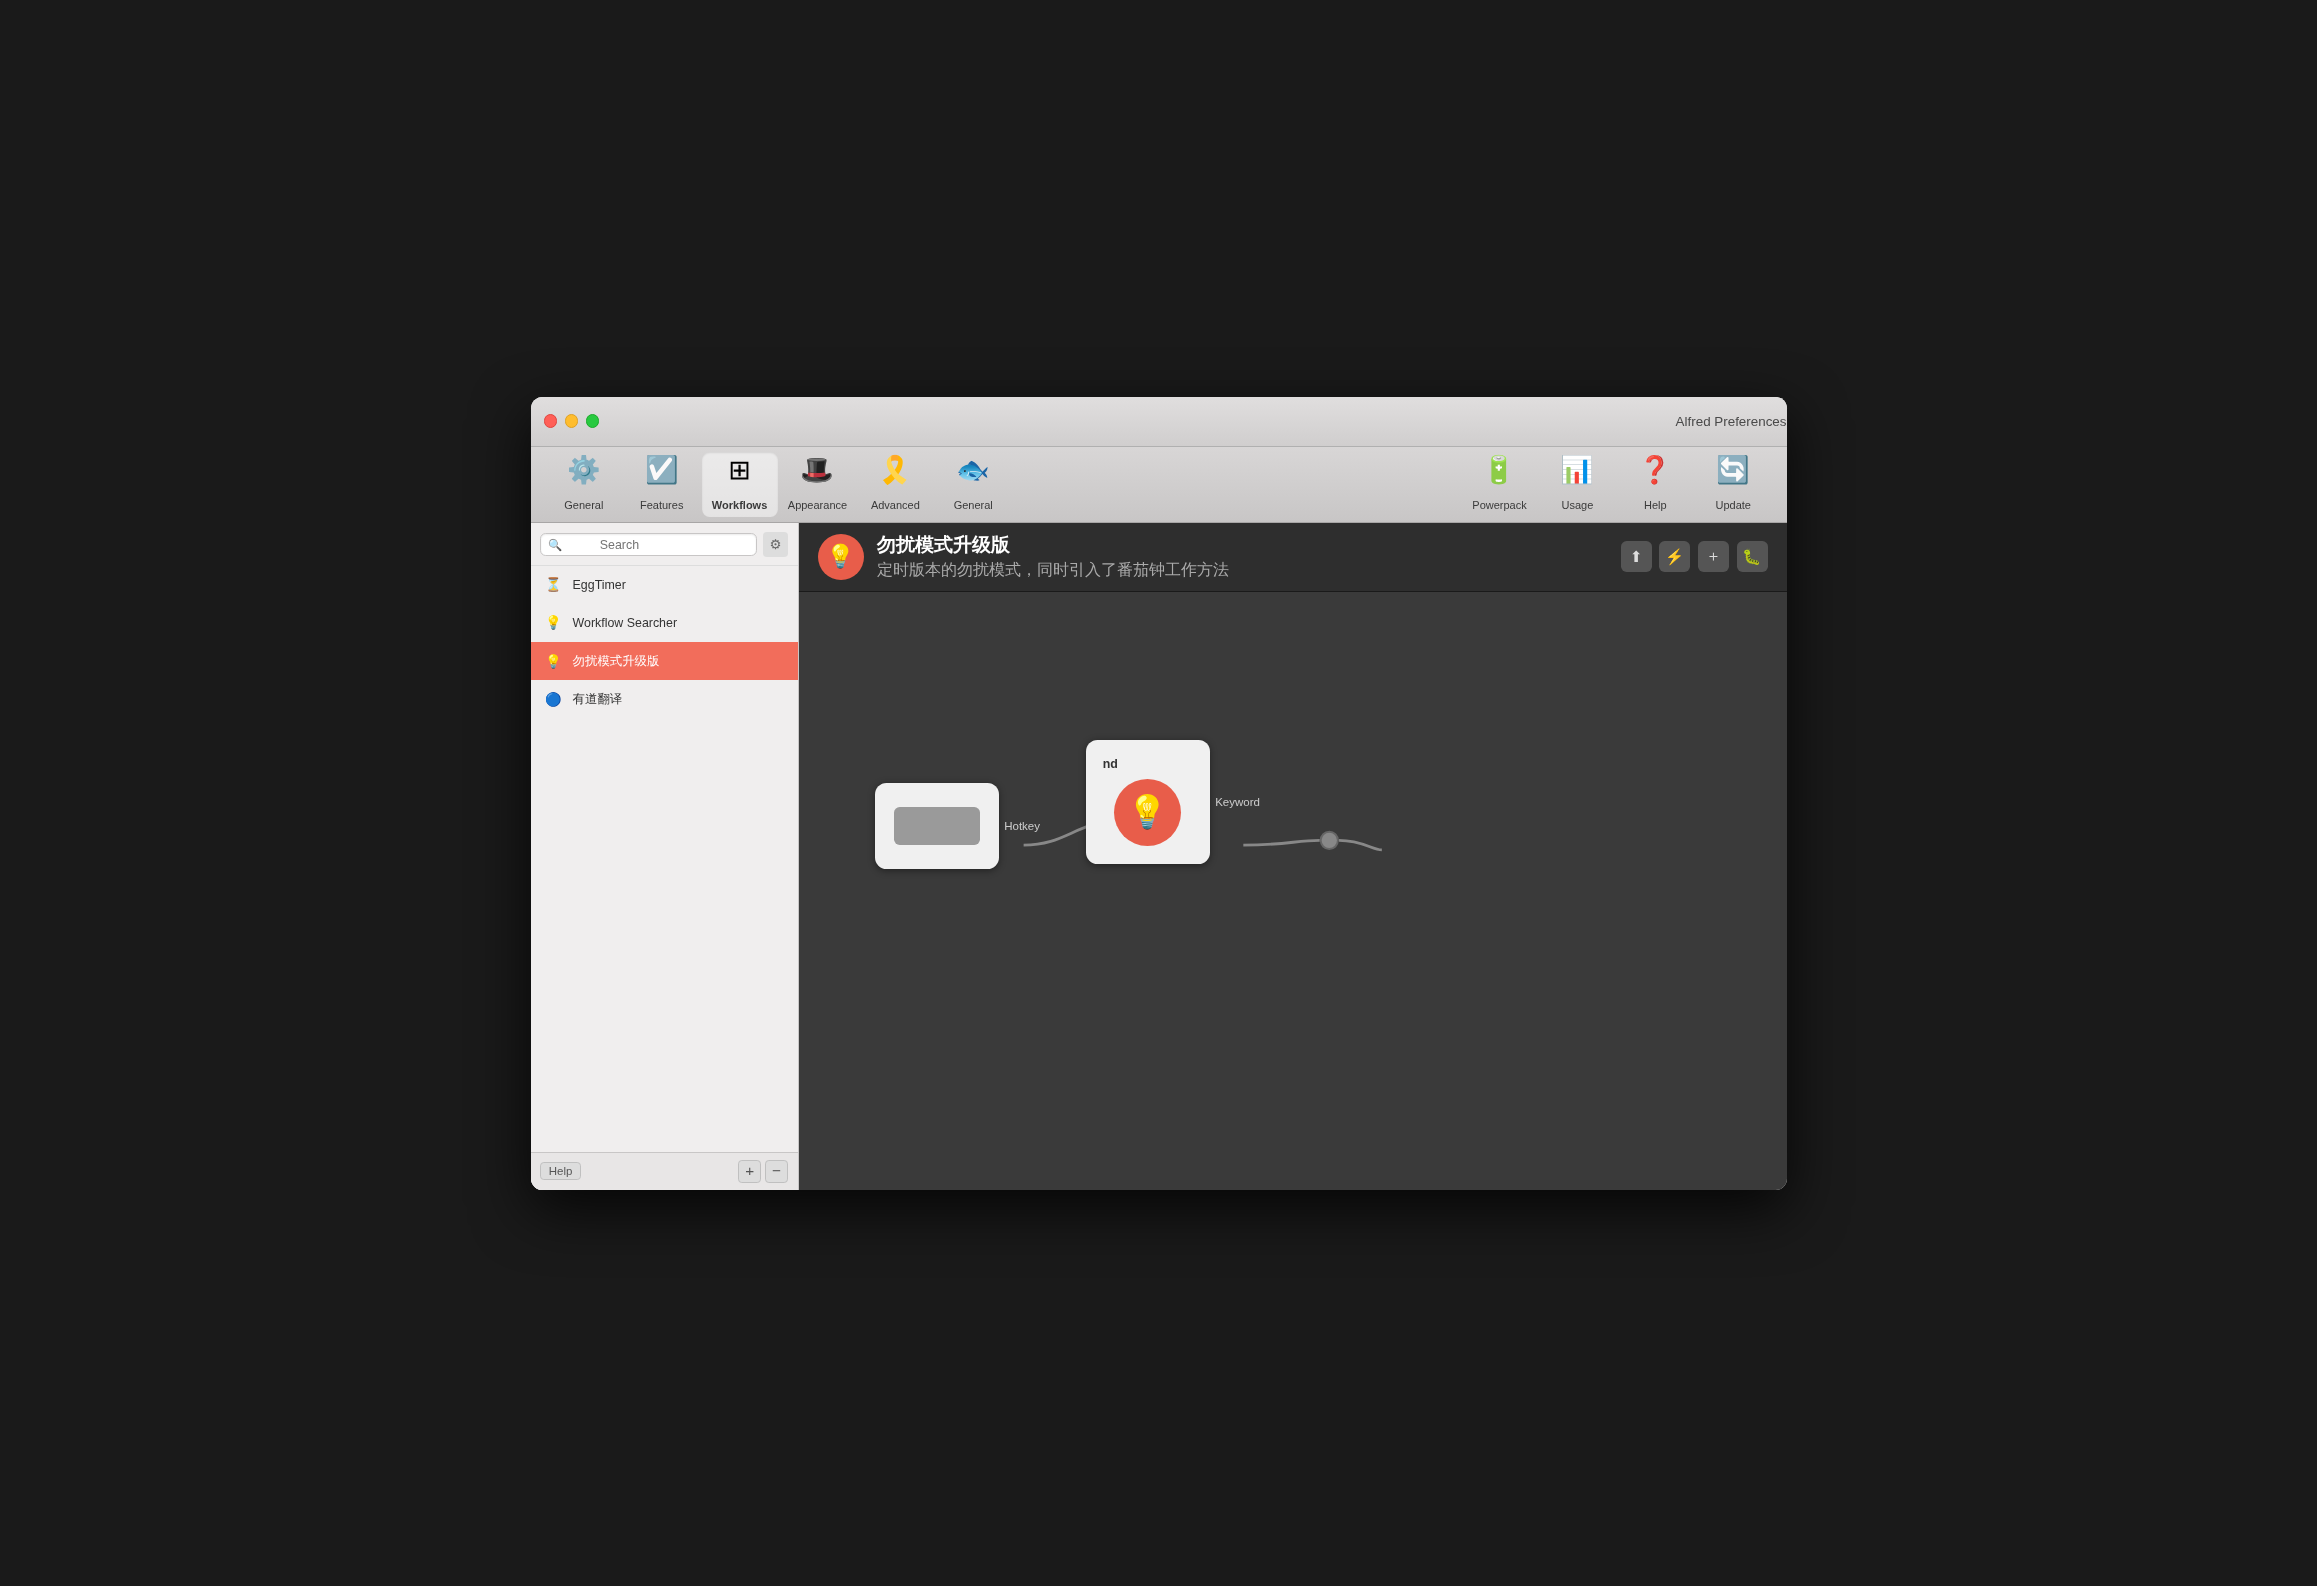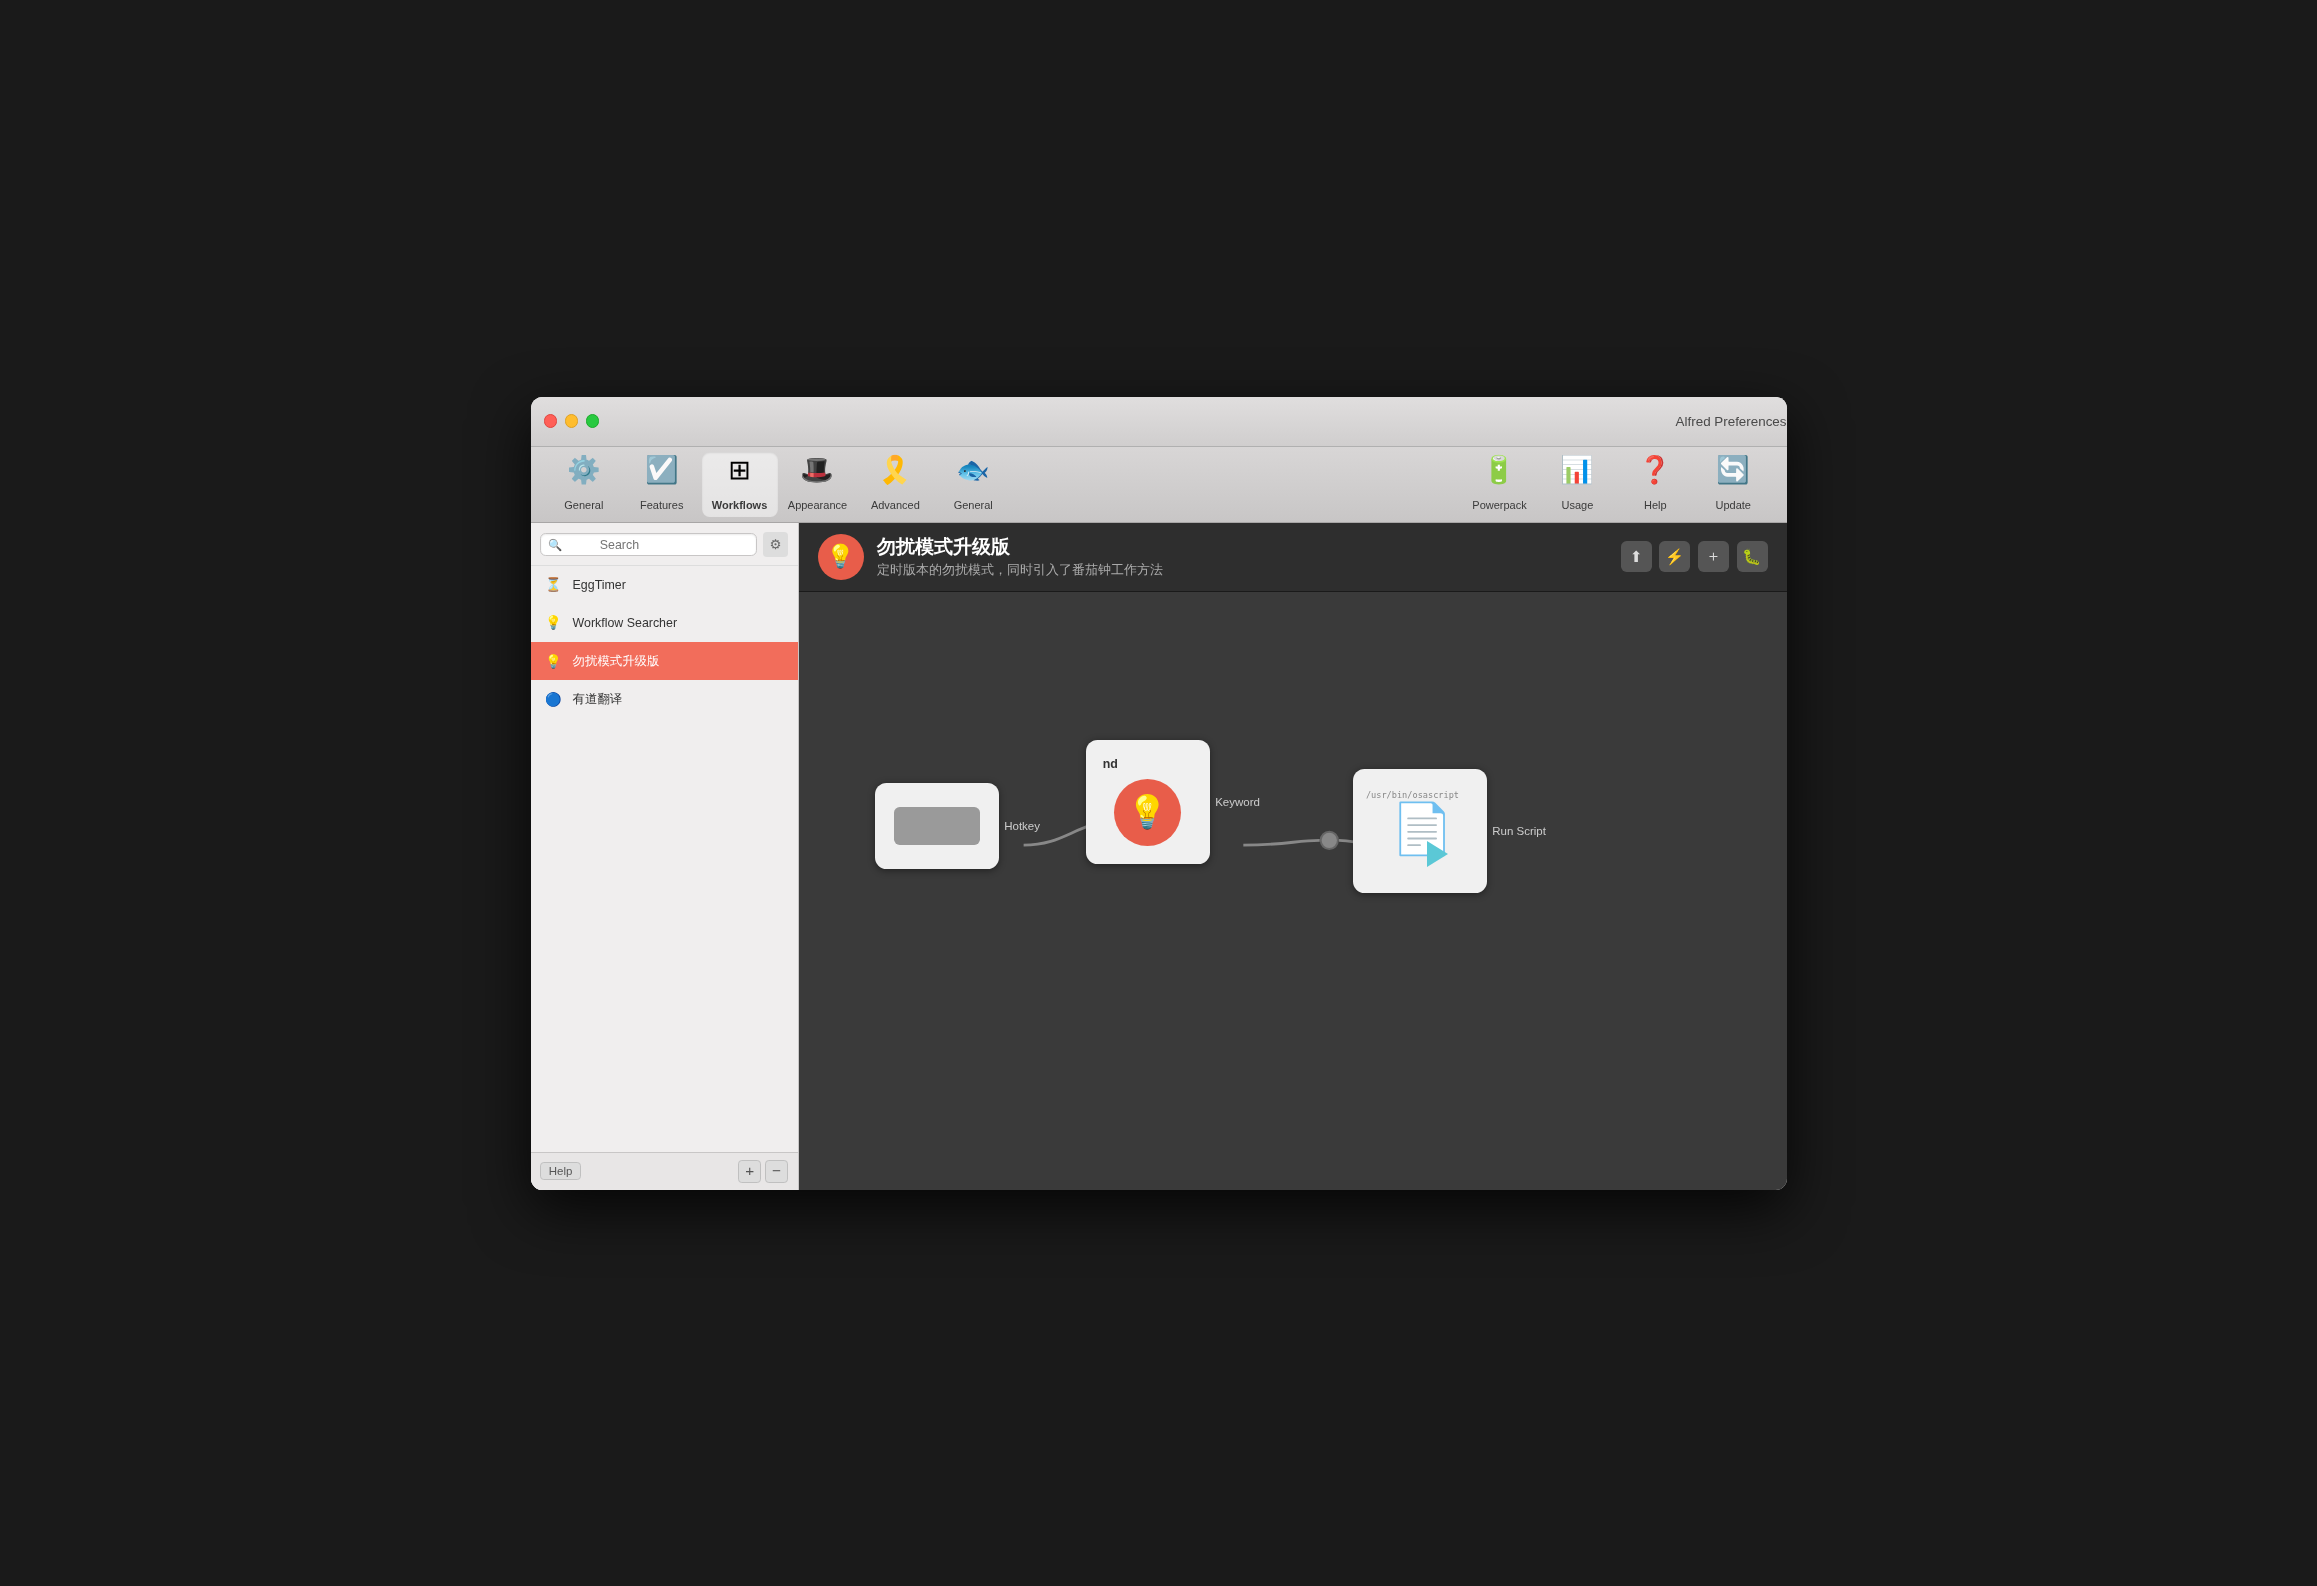--- a/index.html
+++ b/index.html
@@ -258,21 +258,21 @@
     }
     .canvas-header-info {
       flex: 1;
     }
     .canvas-header-title {
       font-size: 19px;
       color: white;
       font-weight: 600;
     }
     .canvas-header-subtitle {
-      font-size: 13px;
+      font-size: 16px;
       color: #aaa;
       margin-top: 1.9px;
     }
     .canvas-header-actions {
       display: flex;
       gap: 7.6px;
     }
     .canvas-action-btn {
       width: 31px;
       height: 31px;
@@ -523,27 +523,17 @@
         </div>
 
         <div class="wf-node node-keyword" style="left: 287px; top: 148px;">
           <div class="wf-node-box">
             <span class="node-keyword-label-top">nd</span>
             <div class="keyword-icon-circle">💡</div>
           </div>
           <span class="wf-node-label">Keyword</span>
         </div>
 
-        <div class="wf-node node-script" style="left: 554px; top: 177px;">
-          <div class="wf-node-box">
-            <span class="script-path">/usr/bin/osascript</span>
-            <div class="script-icon-wrapper">
-              <span class="script-doc-icon">📄</span>
-              <div class="script-play-triangle"></div>
-            </div>
-          </div>
-          <span class="wf-node-label">Run Script</span>
-        </div>
       </div>
     </div>
   </div>
 </div>
 
 
 </body></html>

